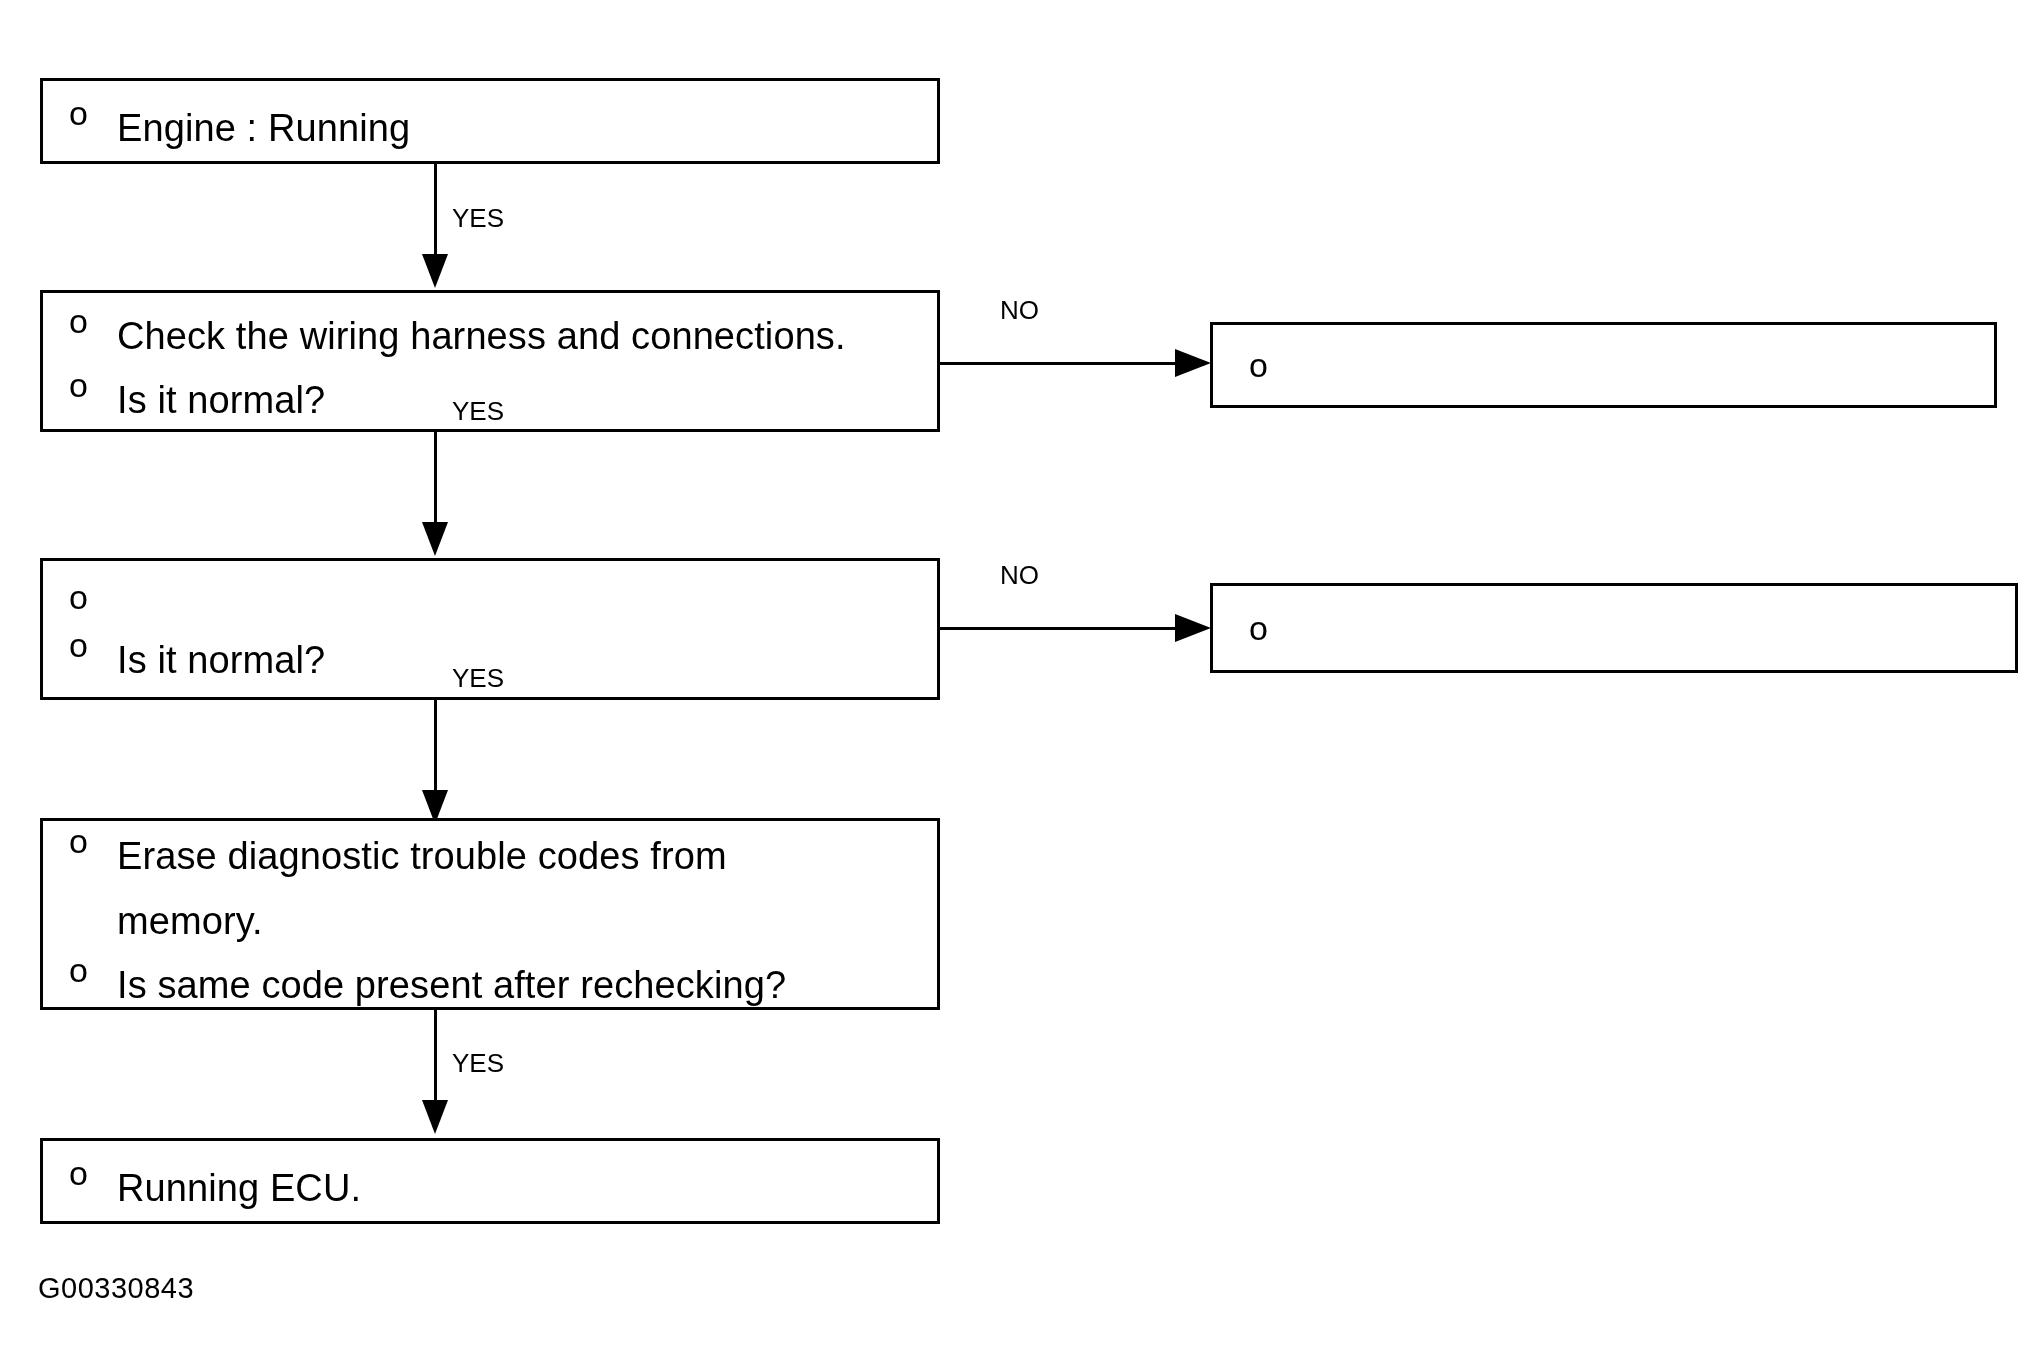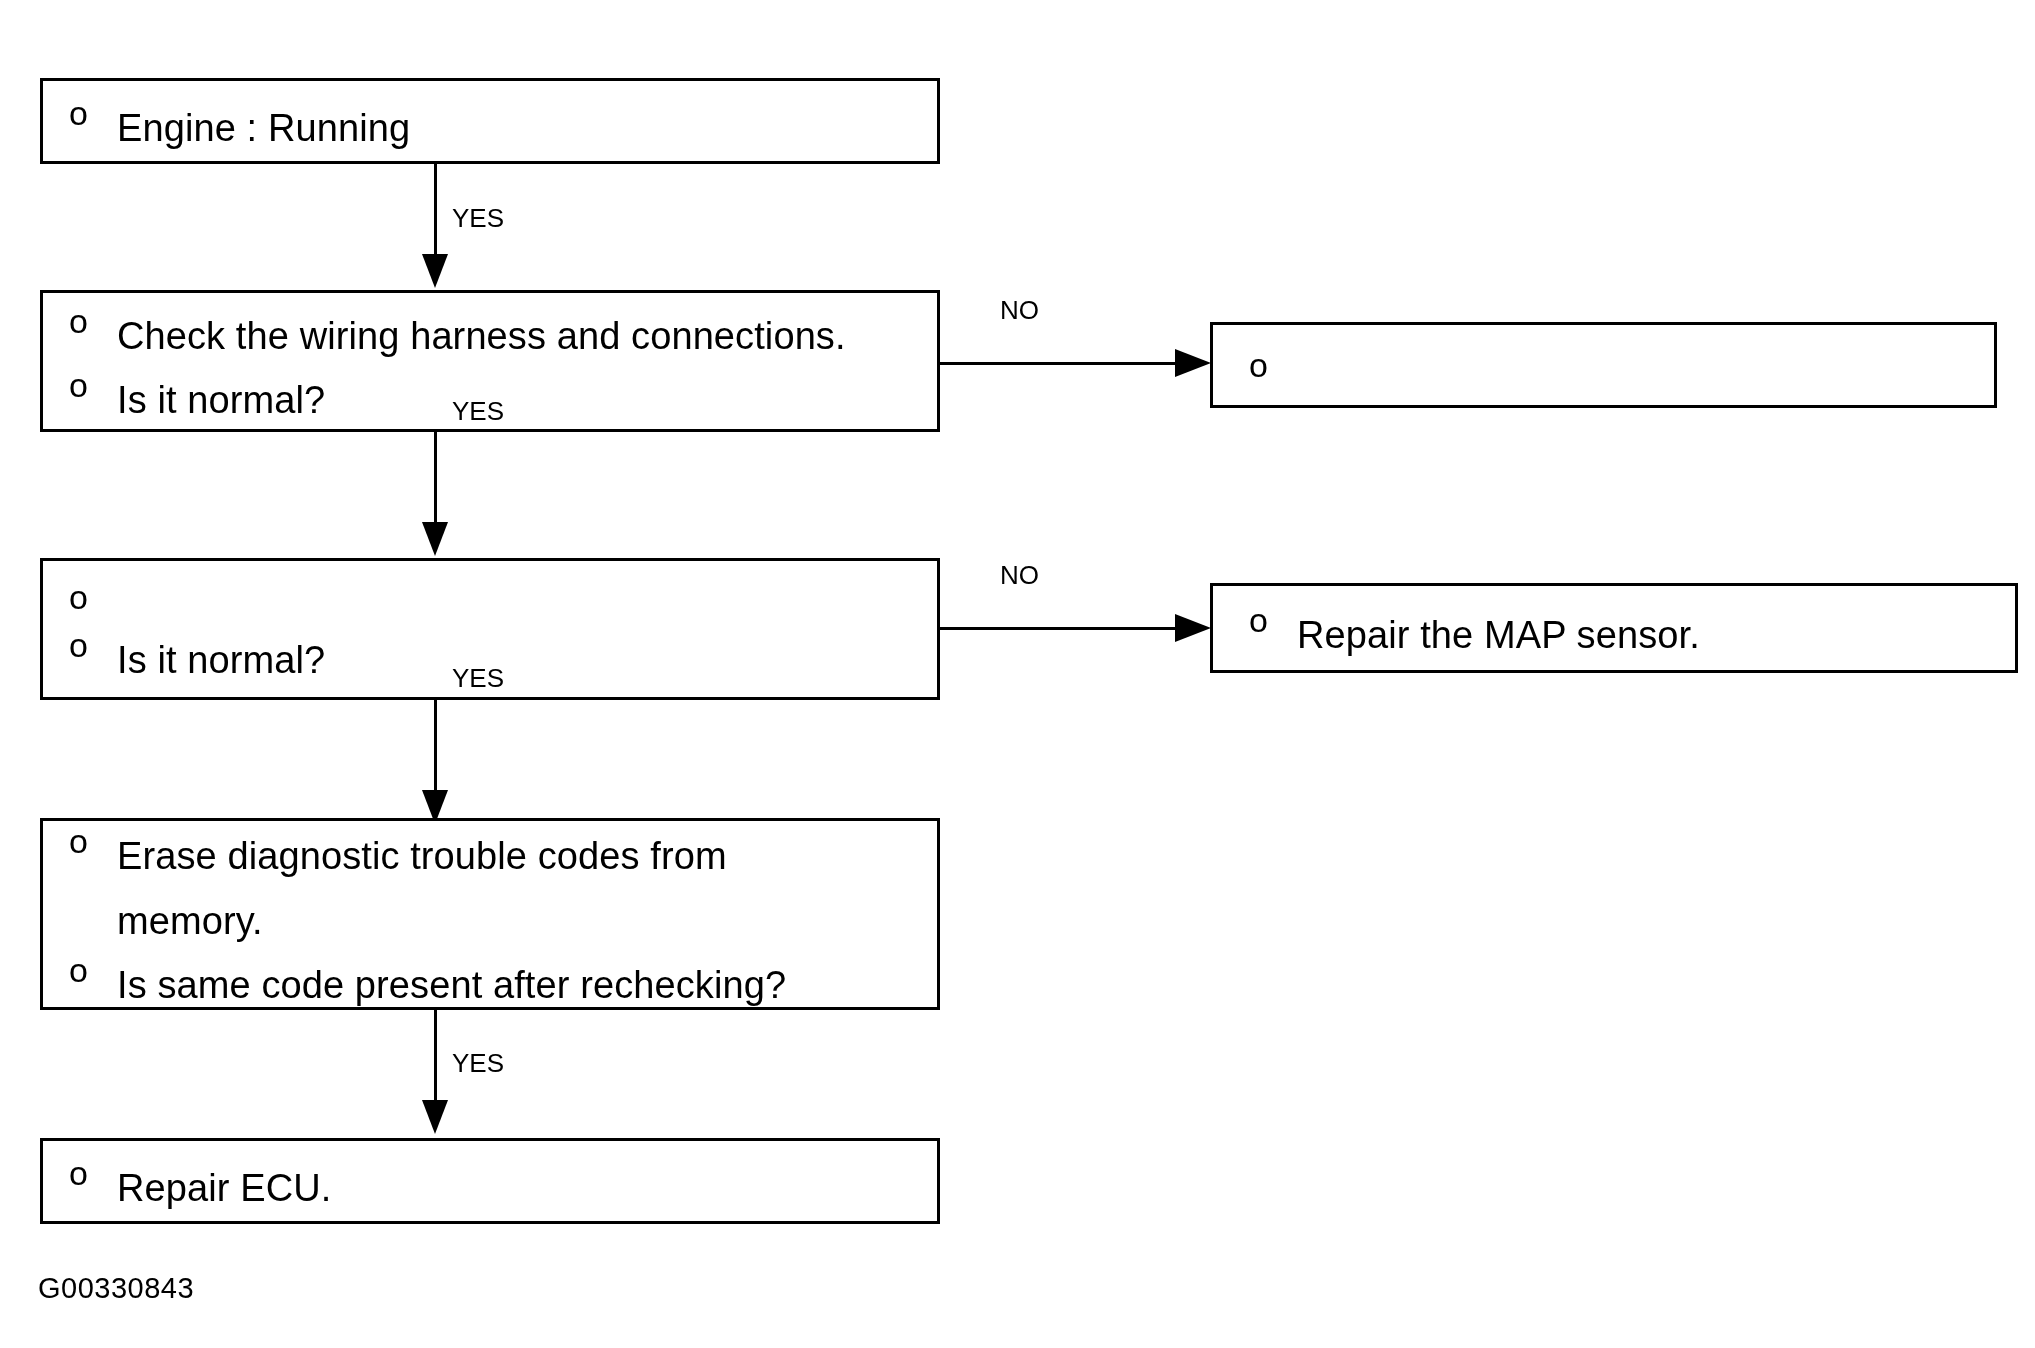--- a/index.html
+++ b/index.html
@@ -144,21 +144,20 @@
     </div>
   </div>
 
   <div class="hline" style="left:940px; top:627px; width:240px;"></div>
   <div class="arrow-right" style="left:1175px; top:614px;"></div>
   <div class="edge-label" style="left:1000px; top:562px;">NO</div>
 
   <div class="node" style="left:1210px; top:583px; width:808px; height:90px; padding-left:36px;">
     <div class="node-line">
       <span class="bullet">o</span>
-      <span class="node-text">Repair the MAP sensor.</span>
     </div>
   </div>
 
   <div class="vline" style="left:434px; top:700px; height:95px;"></div>
   <div class="arrow-down" style="left:422px; top:790px;"></div>
   <div class="edge-label" style="left:452px; top:665px;">YES</div>
 
   <div class="node" style="left:40px; top:818px; width:900px; height:192px; padding-left:26px;">
     <div class="node-line">
       <span class="bullet">o</span>
@@ -174,19 +173,19 @@
     </div>
   </div>
 
   <div class="vline" style="left:434px; top:1010px; height:95px;"></div>
   <div class="arrow-down" style="left:422px; top:1100px;"></div>
   <div class="edge-label" style="left:452px; top:1050px;">YES</div>
 
   <div class="node" style="left:40px; top:1138px; width:900px; height:86px; padding-left:26px;">
     <div class="node-line">
       <span class="bullet">o</span>
-      <span class="node-text">Repair ECU.</span>
+      <span class="node-text">Running ECU.</span>
     </div>
   </div>
 
   <div class="caption" style="left:38px; top:1248px;">G00330843</div>
 
 </div>
 
 </body></html>

